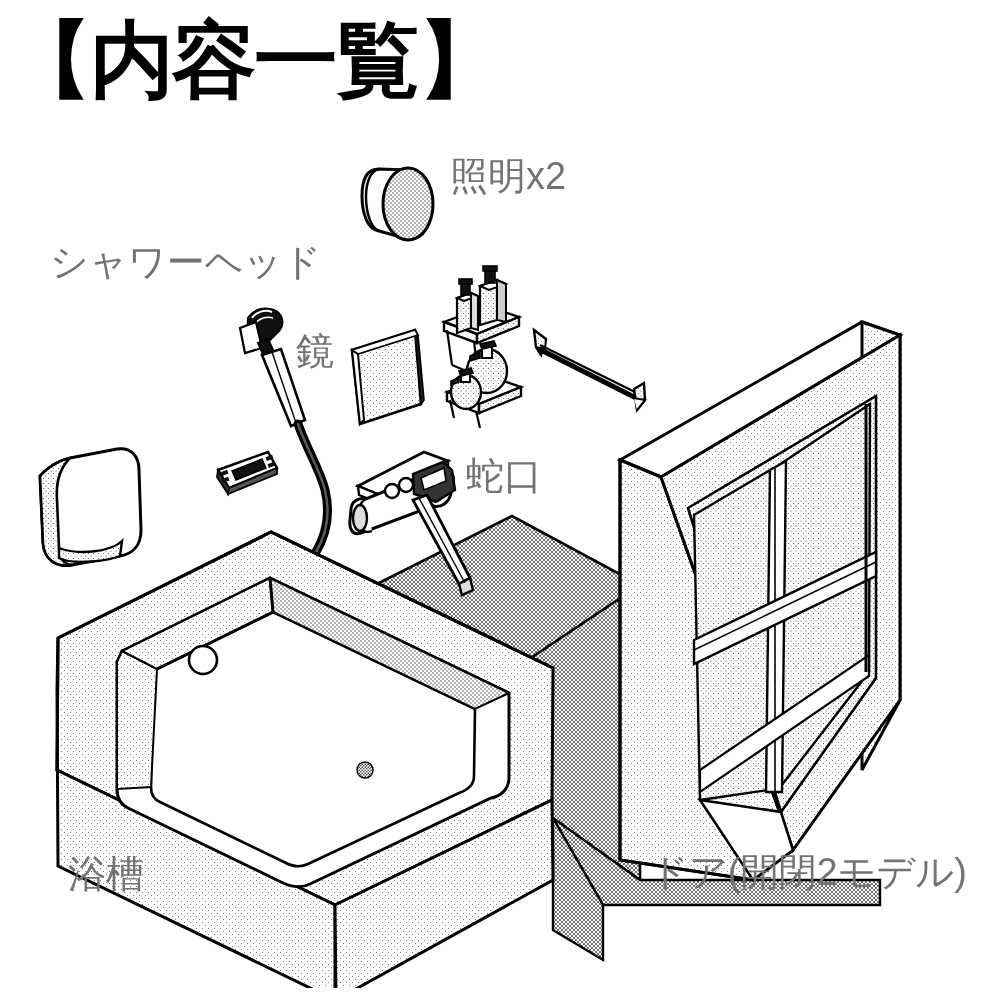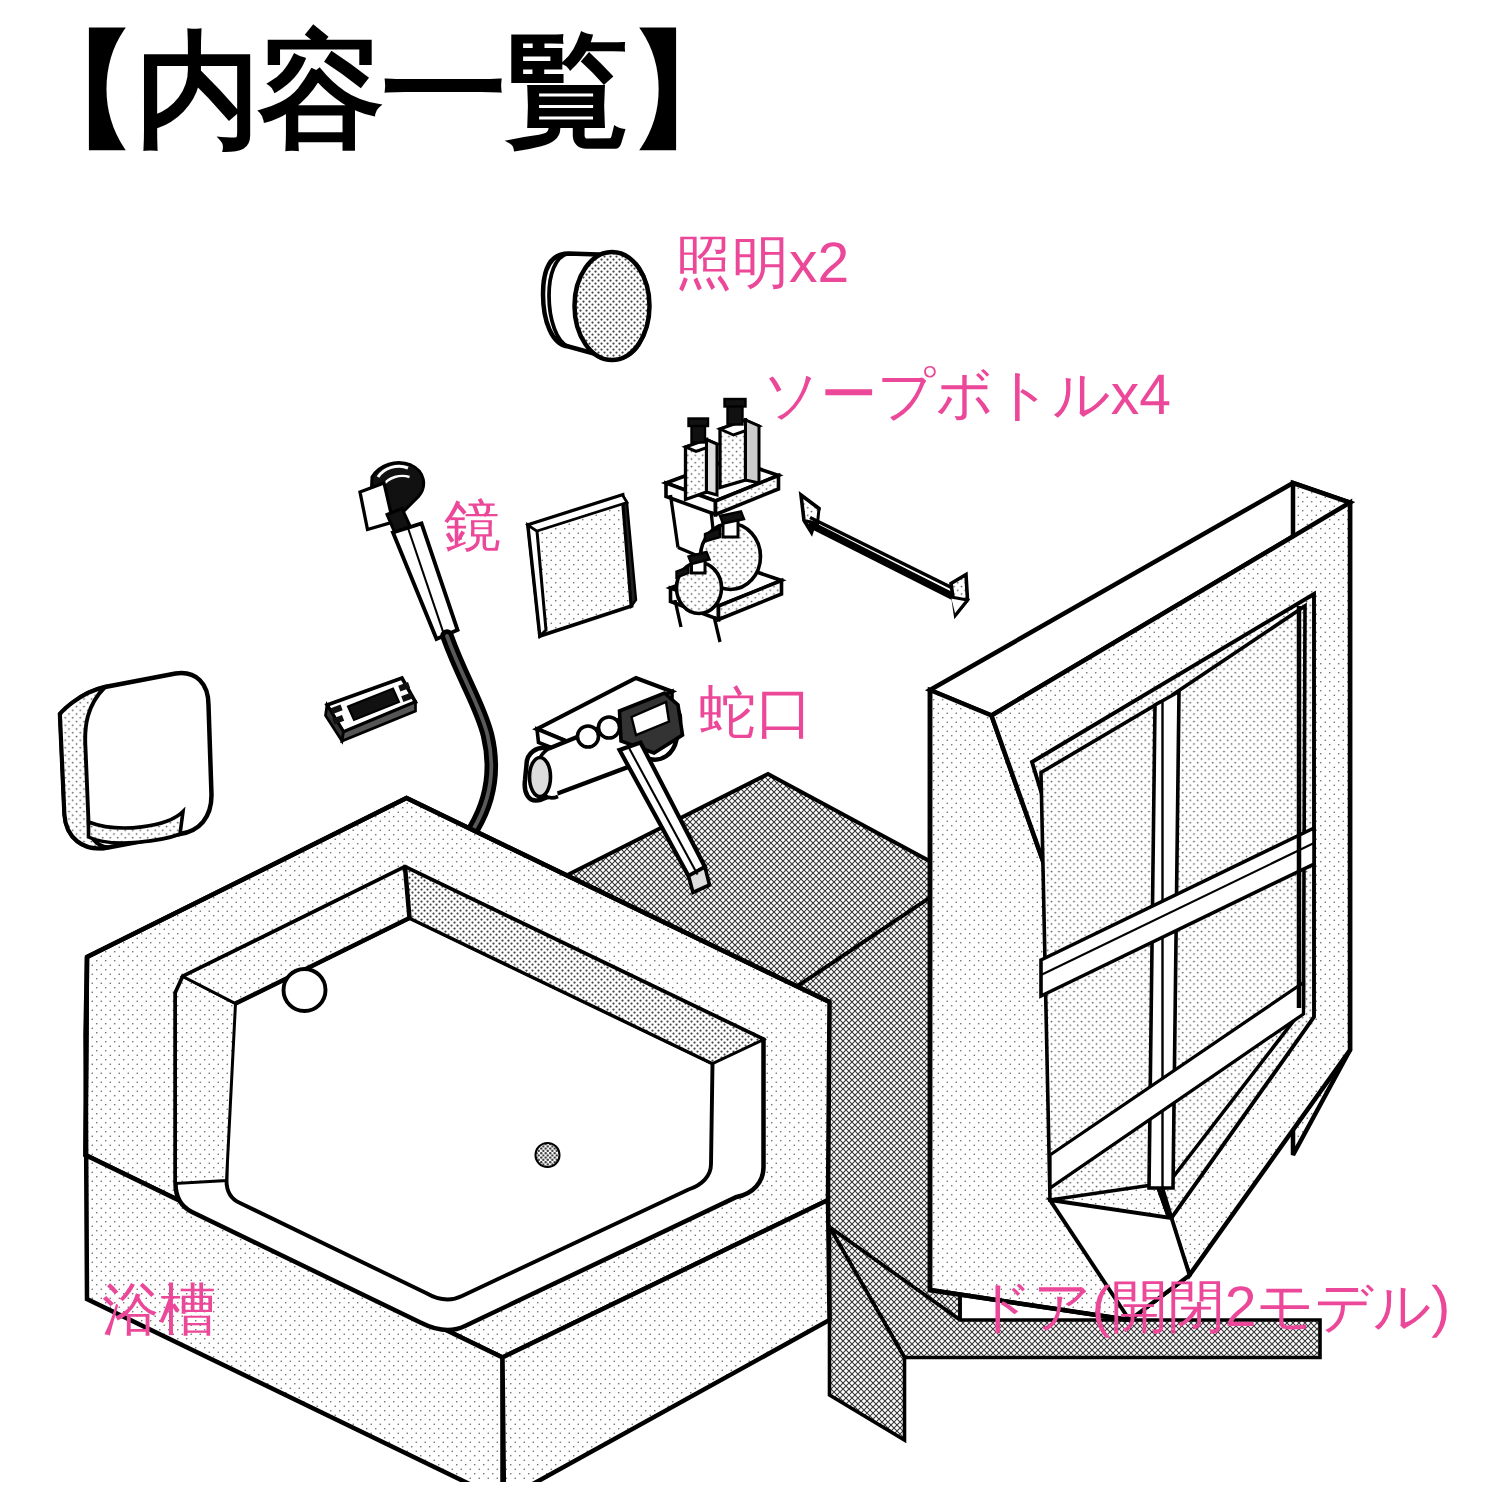--- a/index.html
+++ b/index.html
@@ -18,21 +18,21 @@
   }
   #illustration {
     position: absolute;
     left: 0; top: 0;
     width: 1000px;
     height: 1000px;
   }
   .label {
     position: absolute;
     white-space: nowrap;
-    color: #ec4899;
+    color: #737373;
     font-weight: 400;
     line-height: 1;
     letter-spacing: 0px;
   }
   #title {
     position: absolute;
     left: 8px;
     top: 18px;
     font-size: 84px;
     font-weight: 700;
@@ -270,19 +270,19 @@
 
       <path d="M700 800 L781 812 L793 850 L753 880 Z" fill="#ffffff" stroke="#000" stroke-width="2.6"></path>
 
       <path d="M866 404 L866 672" fill="none" stroke="#000" stroke-width="3"></path>
     </g>
   </svg>
 
   <div id="title">【内容一覧】</div>
 
   <div class="label lbl-lighting">照明x2</div>
-  <div class="label lbl-soap">ソープボトルx4</div>
+  <div class="label lbl-shower">シャワーヘッド</div>
   <div class="label lbl-mirror">鏡</div>
   <div class="label lbl-faucet">蛇口</div>
   <div class="label lbl-tub">浴槽</div>
   <div class="label lbl-door">ドア(開閉2モデル)</div>
 
 </div>
 
 </body></html>

